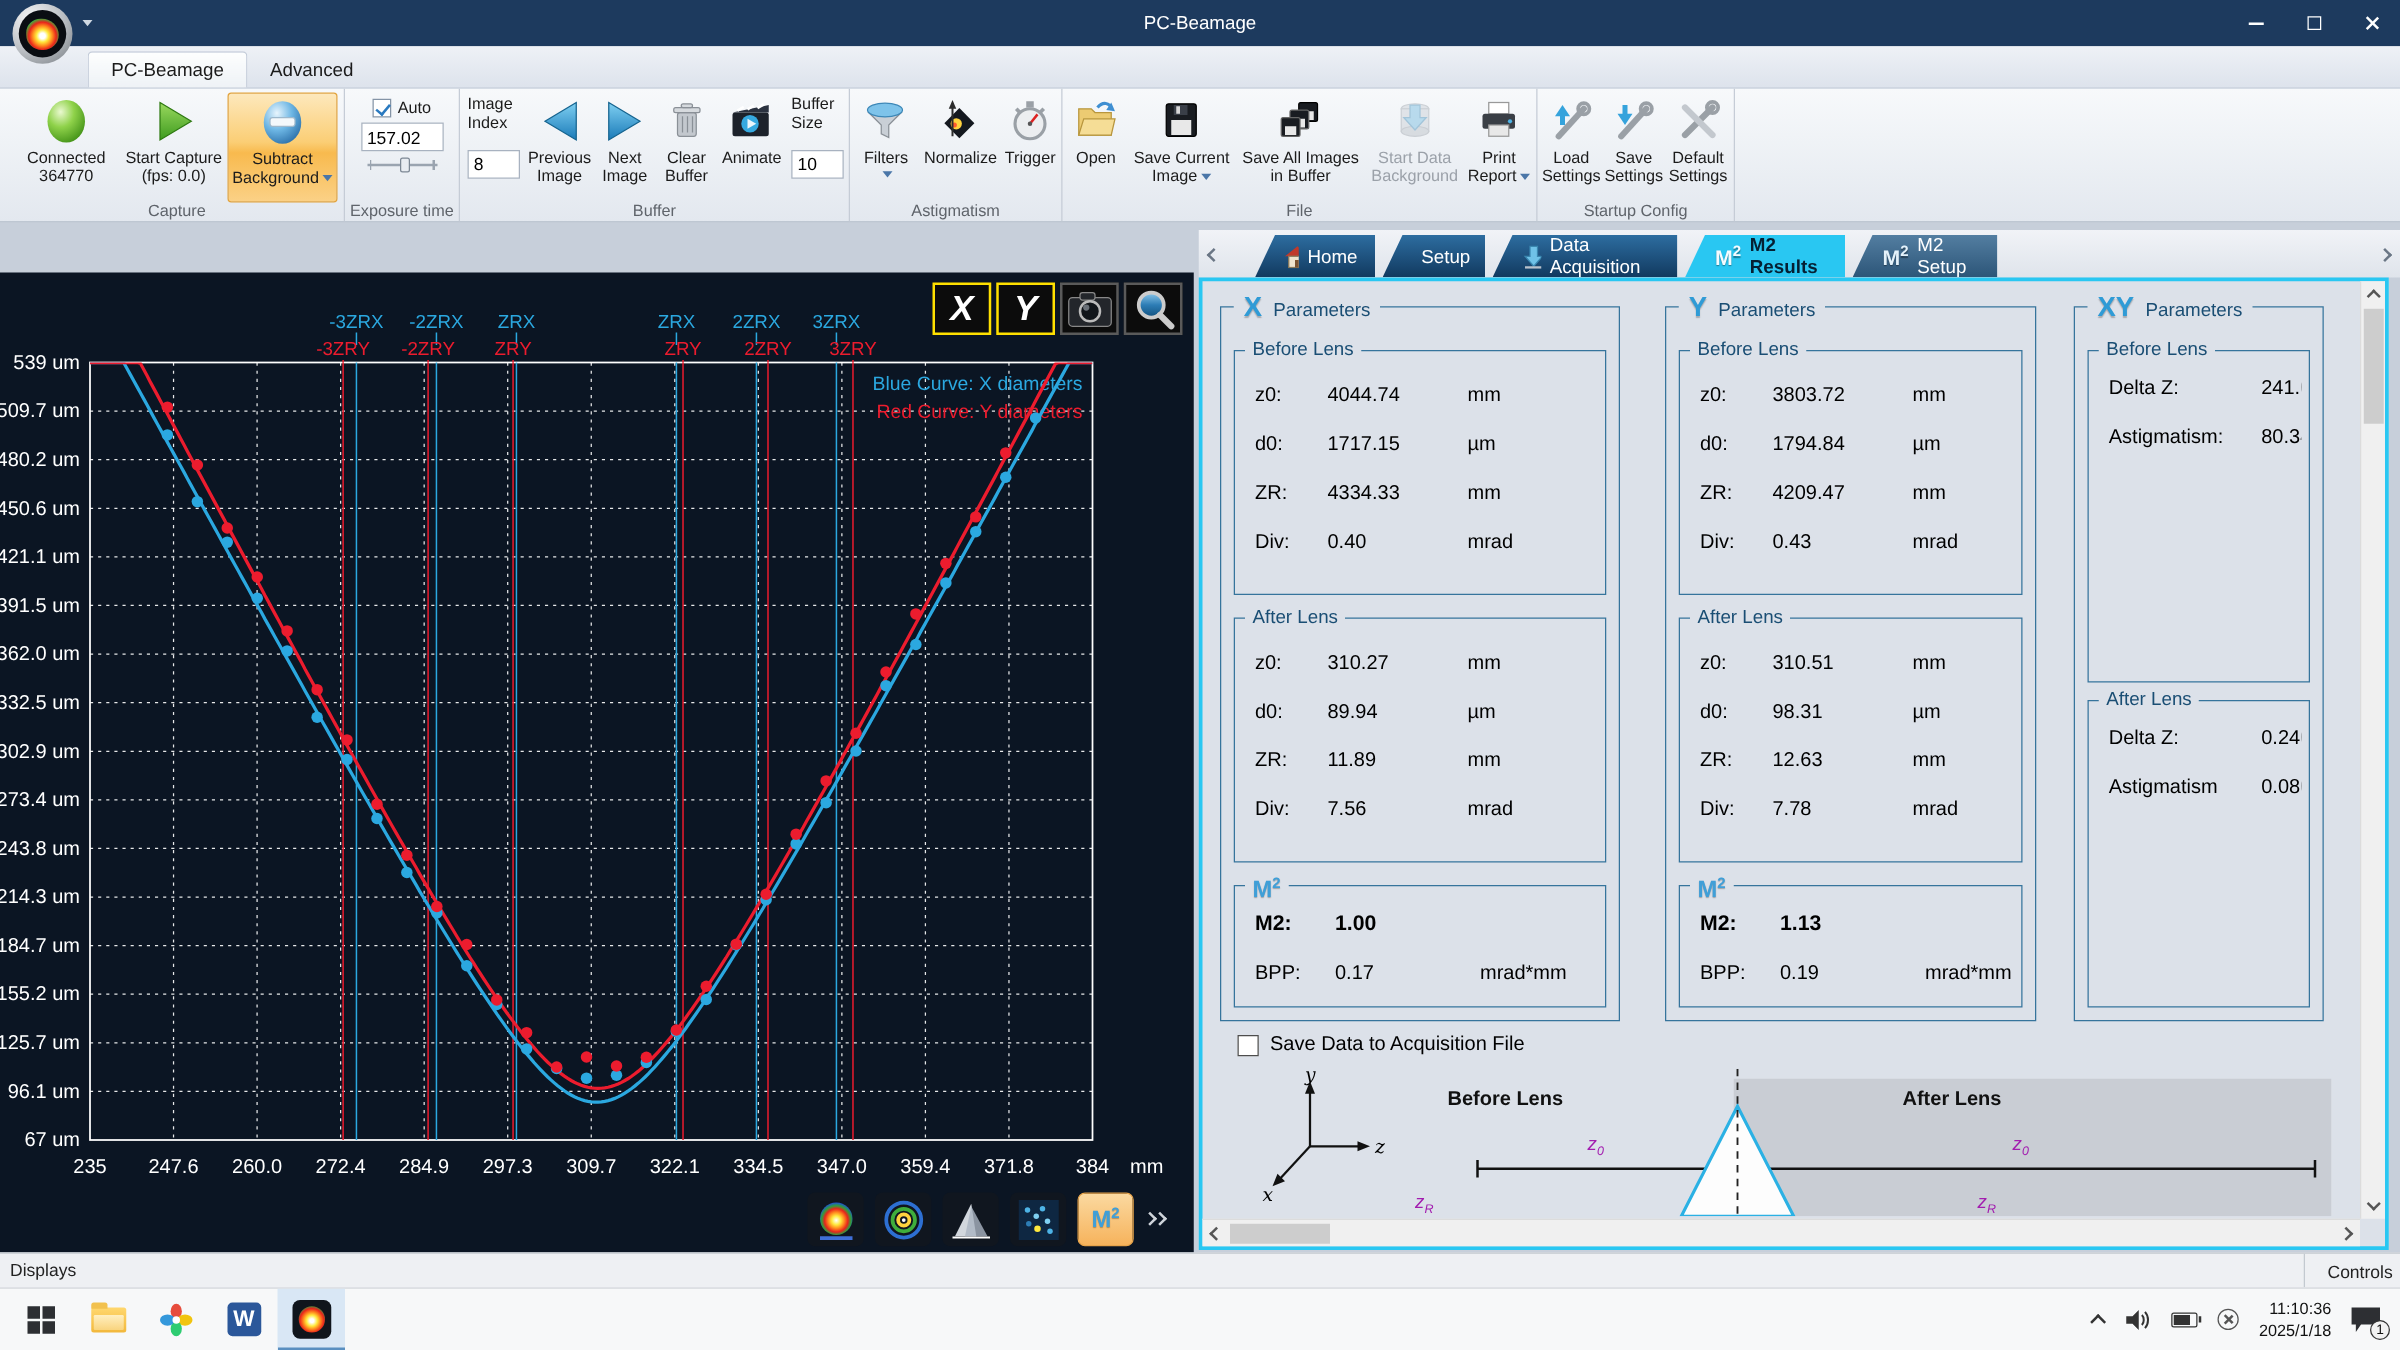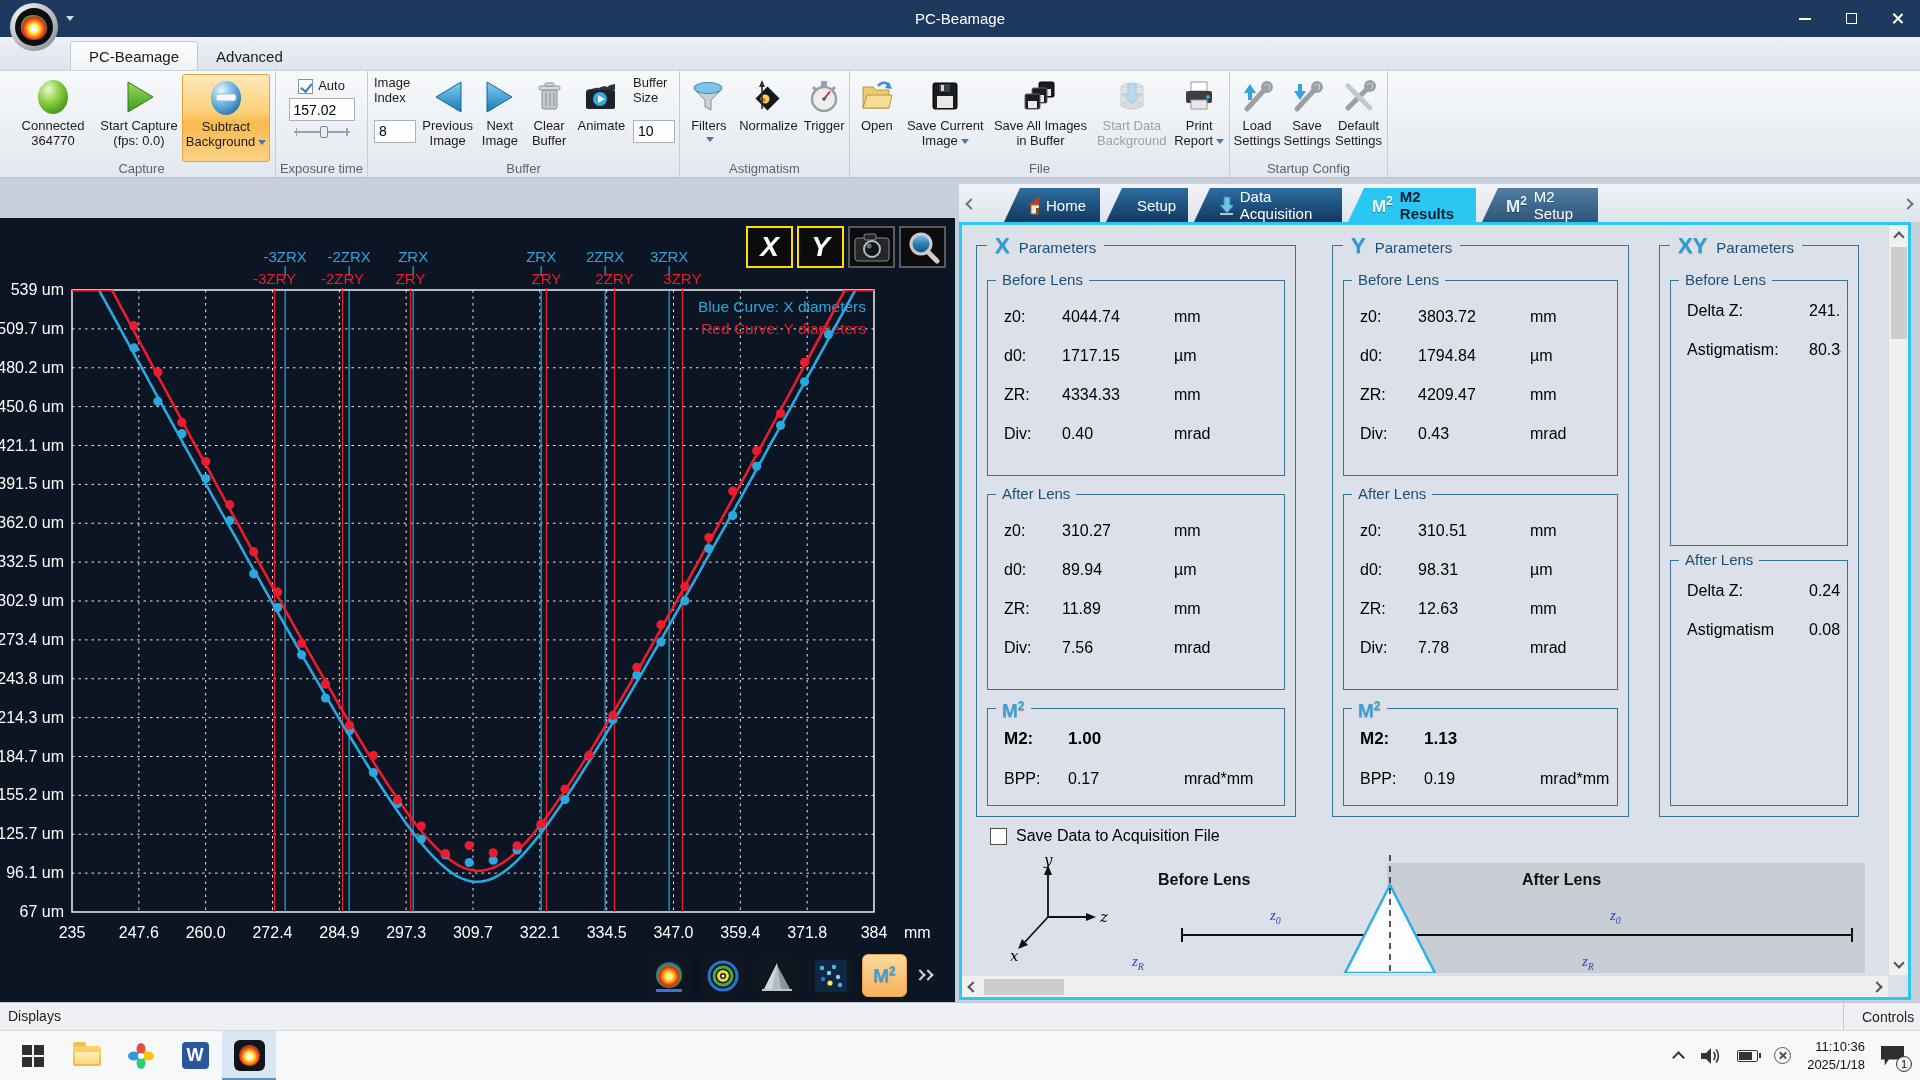--- a/index.html
+++ b/index.html
@@ -97,21 +97,21 @@
 .m2box .prow{grid-template-columns:64px 116px 1fr;height:40px}
 .m2box .prow.strong{font-weight:bold;font-size:17px}
 
 .save-row{position:absolute;left:28px;top:602px;display:flex;align-items:flex-end;gap:9px;font-size:16px;color:#000}
 .checkbox{width:17px;height:17px;background:#fff;border:1px solid #4d4d4d}
 
 .diagram{position:absolute;left:0;top:630px;width:946px;height:118px;overflow:hidden}
 .gray-box{position:absolute;left:425px;top:8px;width:478px;height:110px;background:#c9cdd4}
 .diag-label{position:absolute;font-size:16px;font-weight:bold;color:#111}
 .diag-svg{position:absolute;left:0;top:0}
-.mvar{font-family:Liberation Serif, serif;font-style:italic;font-size:15px;color:#1d4ed8}
+.mvar{font-family:Liberation Sans, sans-serif;font-style:italic;font-size:15px;color:#a21caf}
 .mvar sub{font-size:10px}
 .zlab{position:absolute}
 
 .vscroll{position:absolute;left:926px;top:0;width:20px;height:750px;background:#f0f0f0;border-left:1px solid #dcdcdc}
 .v-thumb{position:absolute;left:2px;top:22px;width:16px;height:92px;background:#cdcdcd}
 .hscroll{position:absolute;left:0;top:750px;width:926px;height:22px;background:#f0f0f0;border-top:1px solid #dcdcdc}
 .h-thumb{position:absolute;left:22px;top:3px;width:80px;height:16px;background:#cdcdcd}
 .sb-chev{position:absolute;width:8px;height:8px;border-right:2px solid #555;border-bottom:2px solid #555}
 .chev-up{transform:rotate(-135deg)}
 .chev-down{transform:rotate(45deg)}

